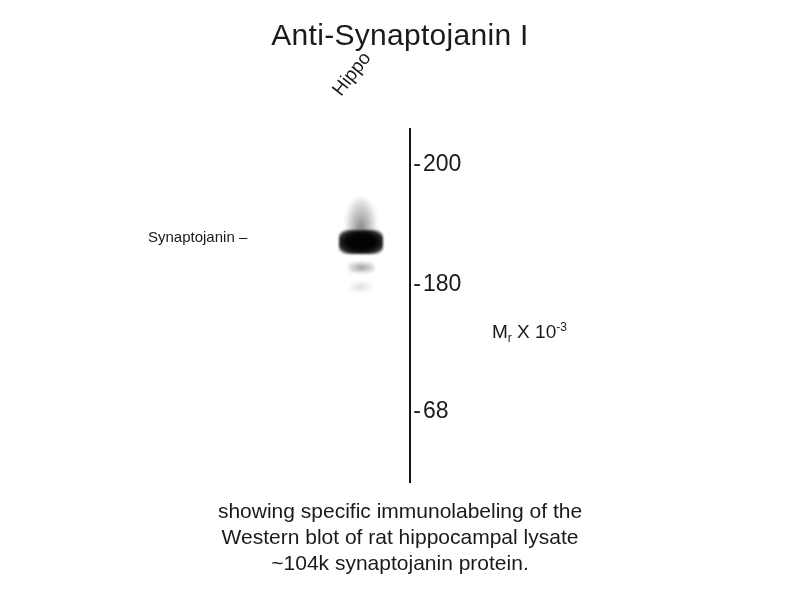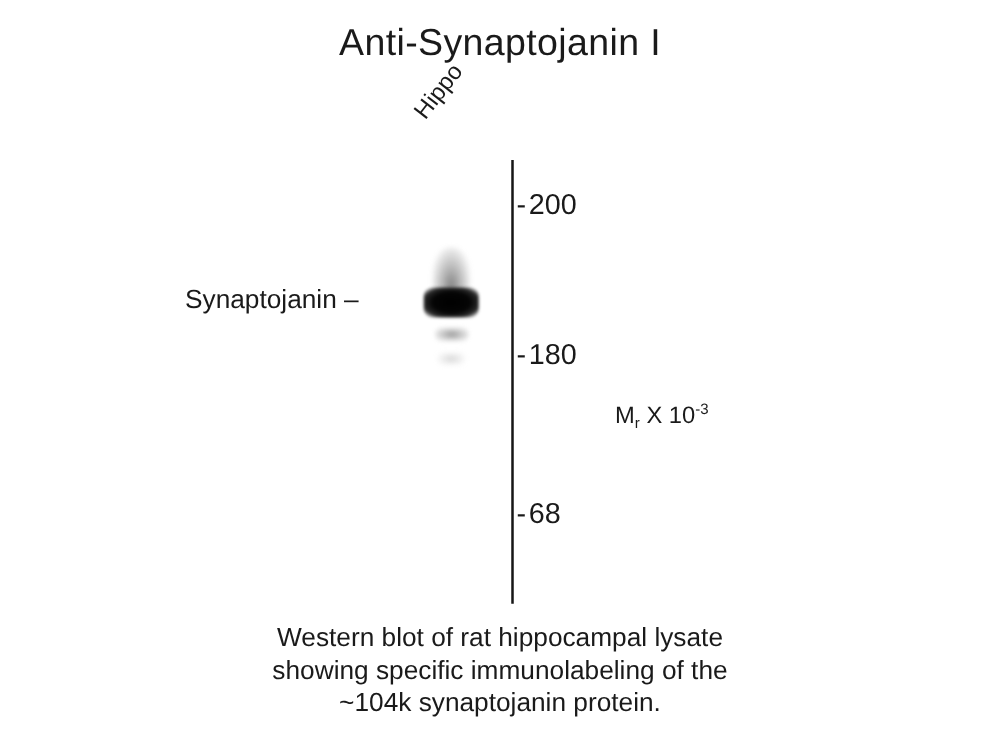--- a/index.html
+++ b/index.html
@@ -83,21 +83,21 @@
   #mr-label .sup {
     font-size: 12px;
     vertical-align: 7px;
   }
 
   
   #protein-label {
     position: absolute;
     left: 148px;
     top: 228px;
-    font-size: 21px;
+    font-size: 15px;
     color: #1a1a1a;
     white-space: nowrap;
   }
 
   
   #lane {
     position: absolute;
     left: 336px;
     top: 190px;
     width: 52px;
@@ -202,18 +202,18 @@
   <div id="protein-label">Synaptojanin –</div>
 
   <div id="lane">
     <div id="smear-top"></div>
     <div id="band-main"></div>
     <div id="band-lower"></div>
     <div id="band-faint"></div>
   </div>
 
   <div id="caption">
+    <div>showing specific immunolabeling of the</div>
     <div>Western blot of rat hippocampal lysate</div>
-    <div>showing specific immunolabeling of the</div>
     <div>~104k synaptojanin protein.</div>
   </div>
 
 </div>
 
 </body></html>

